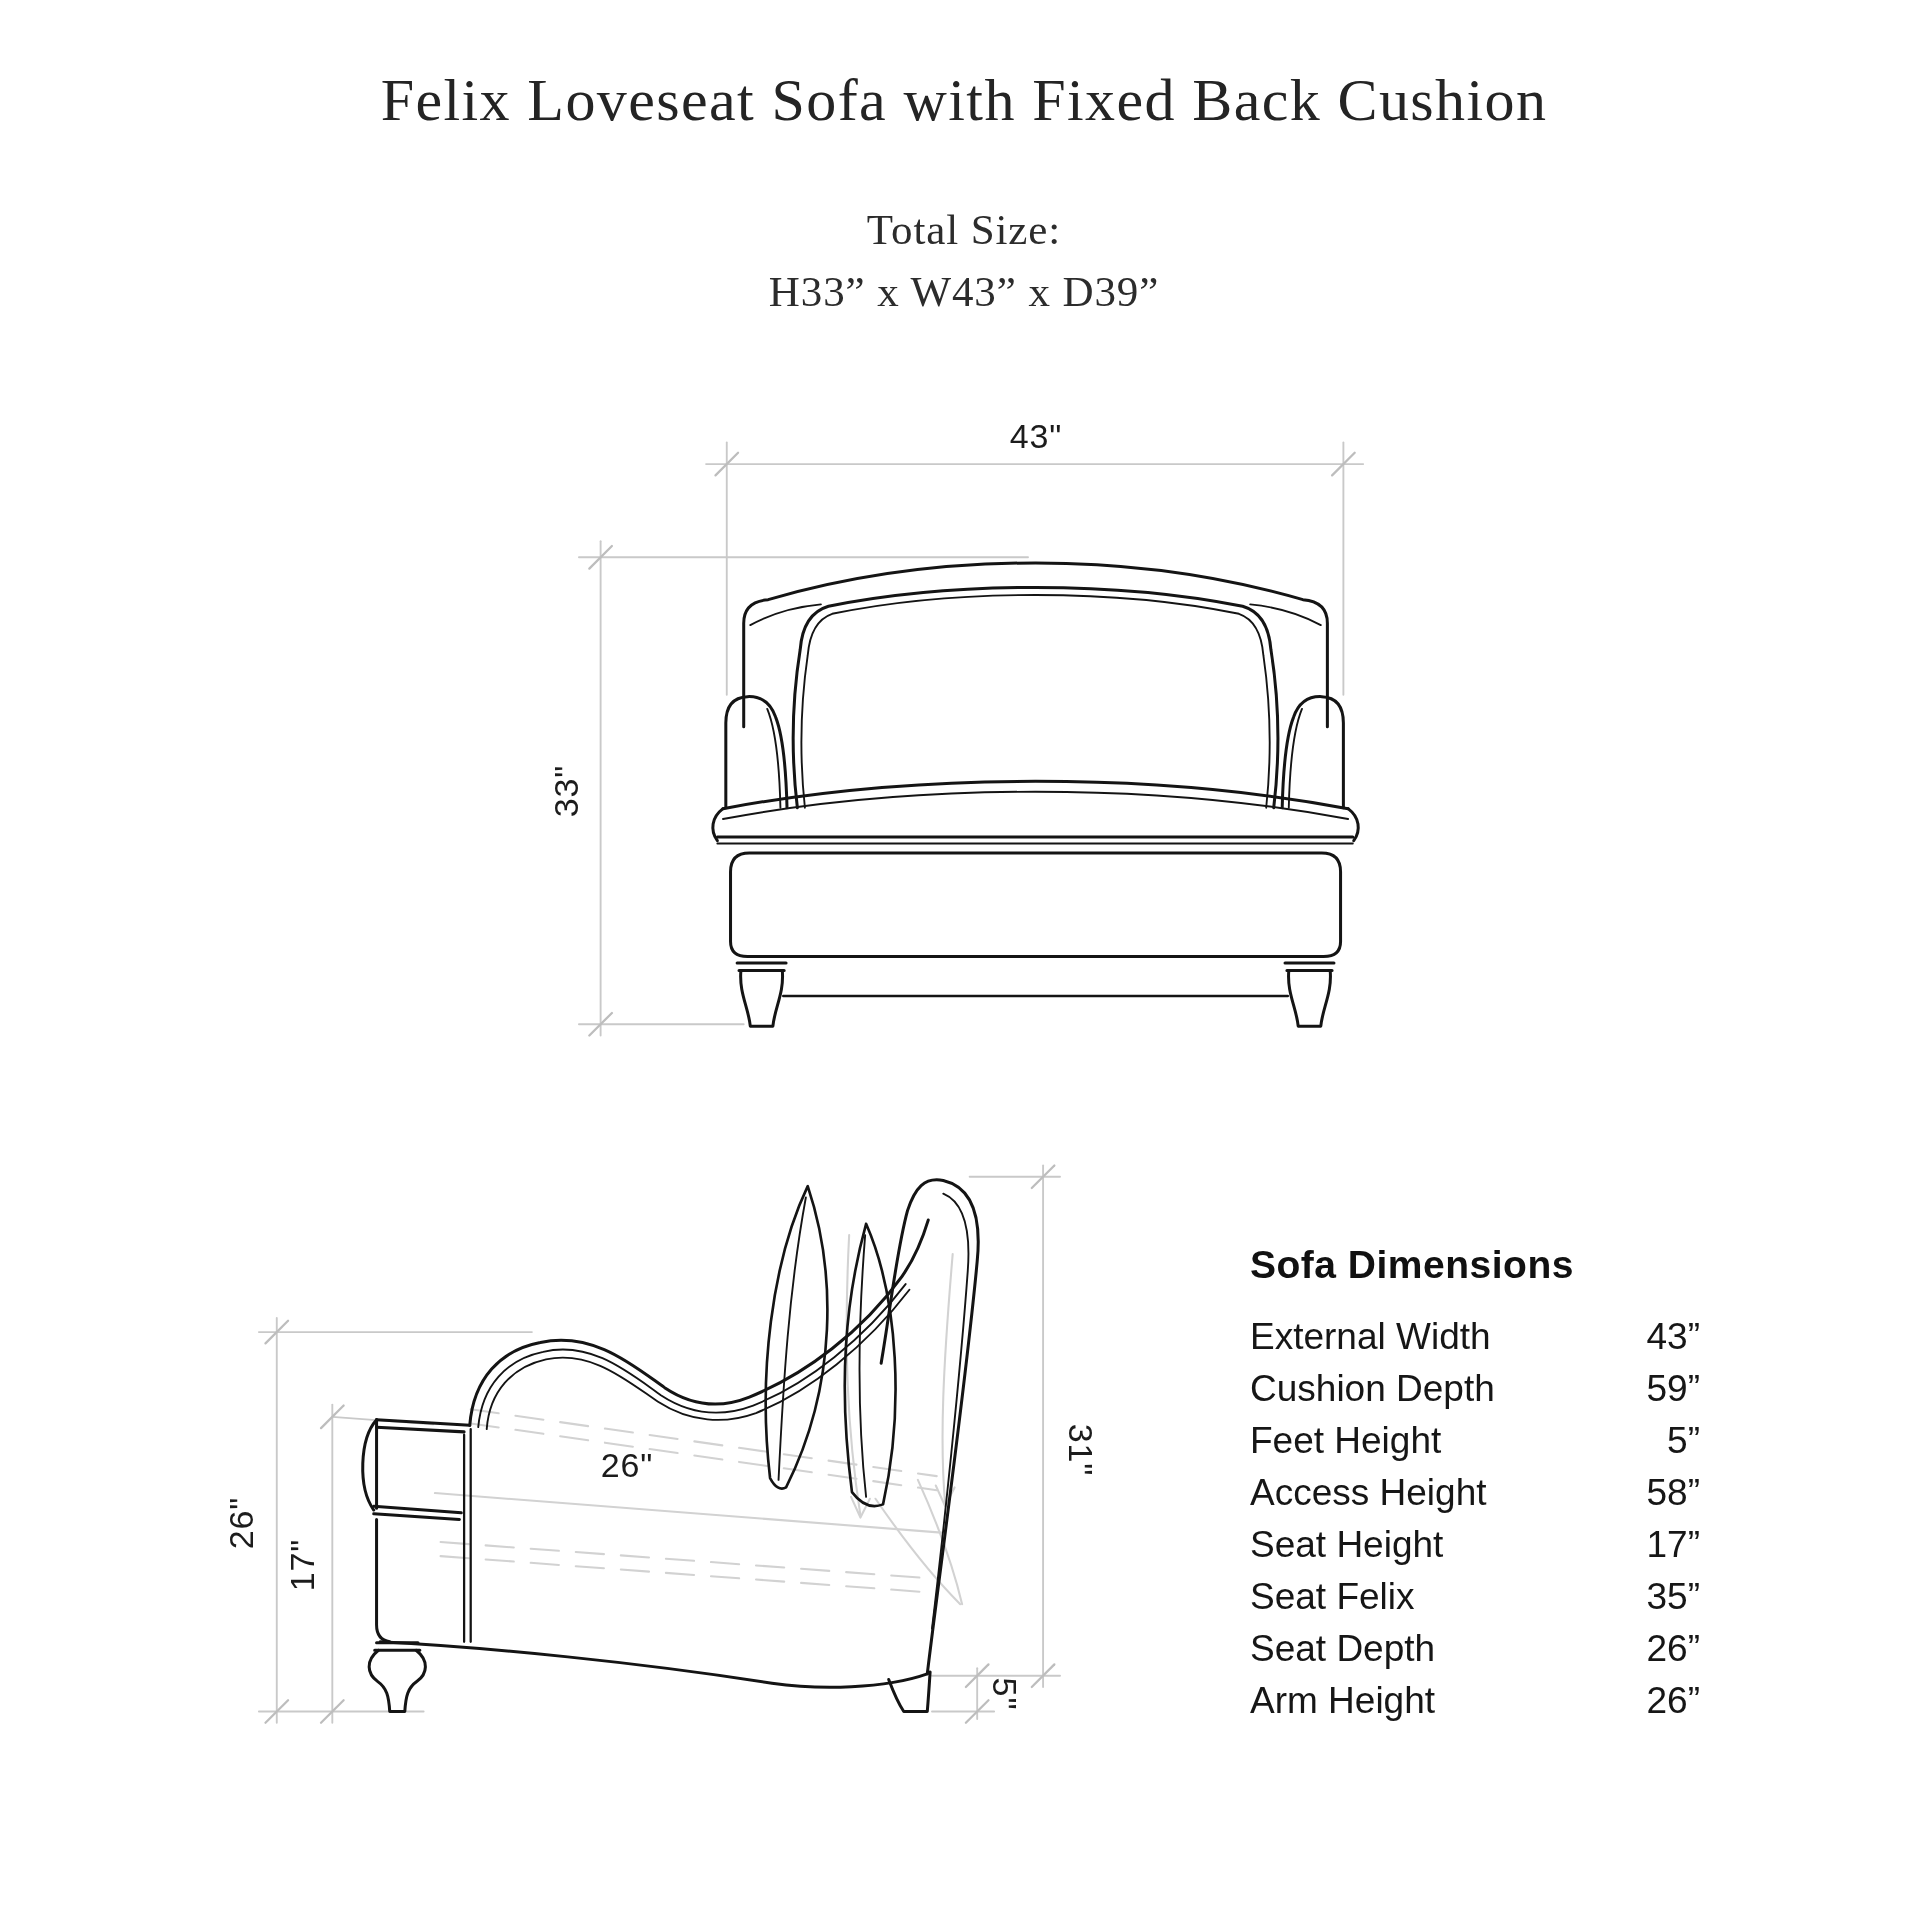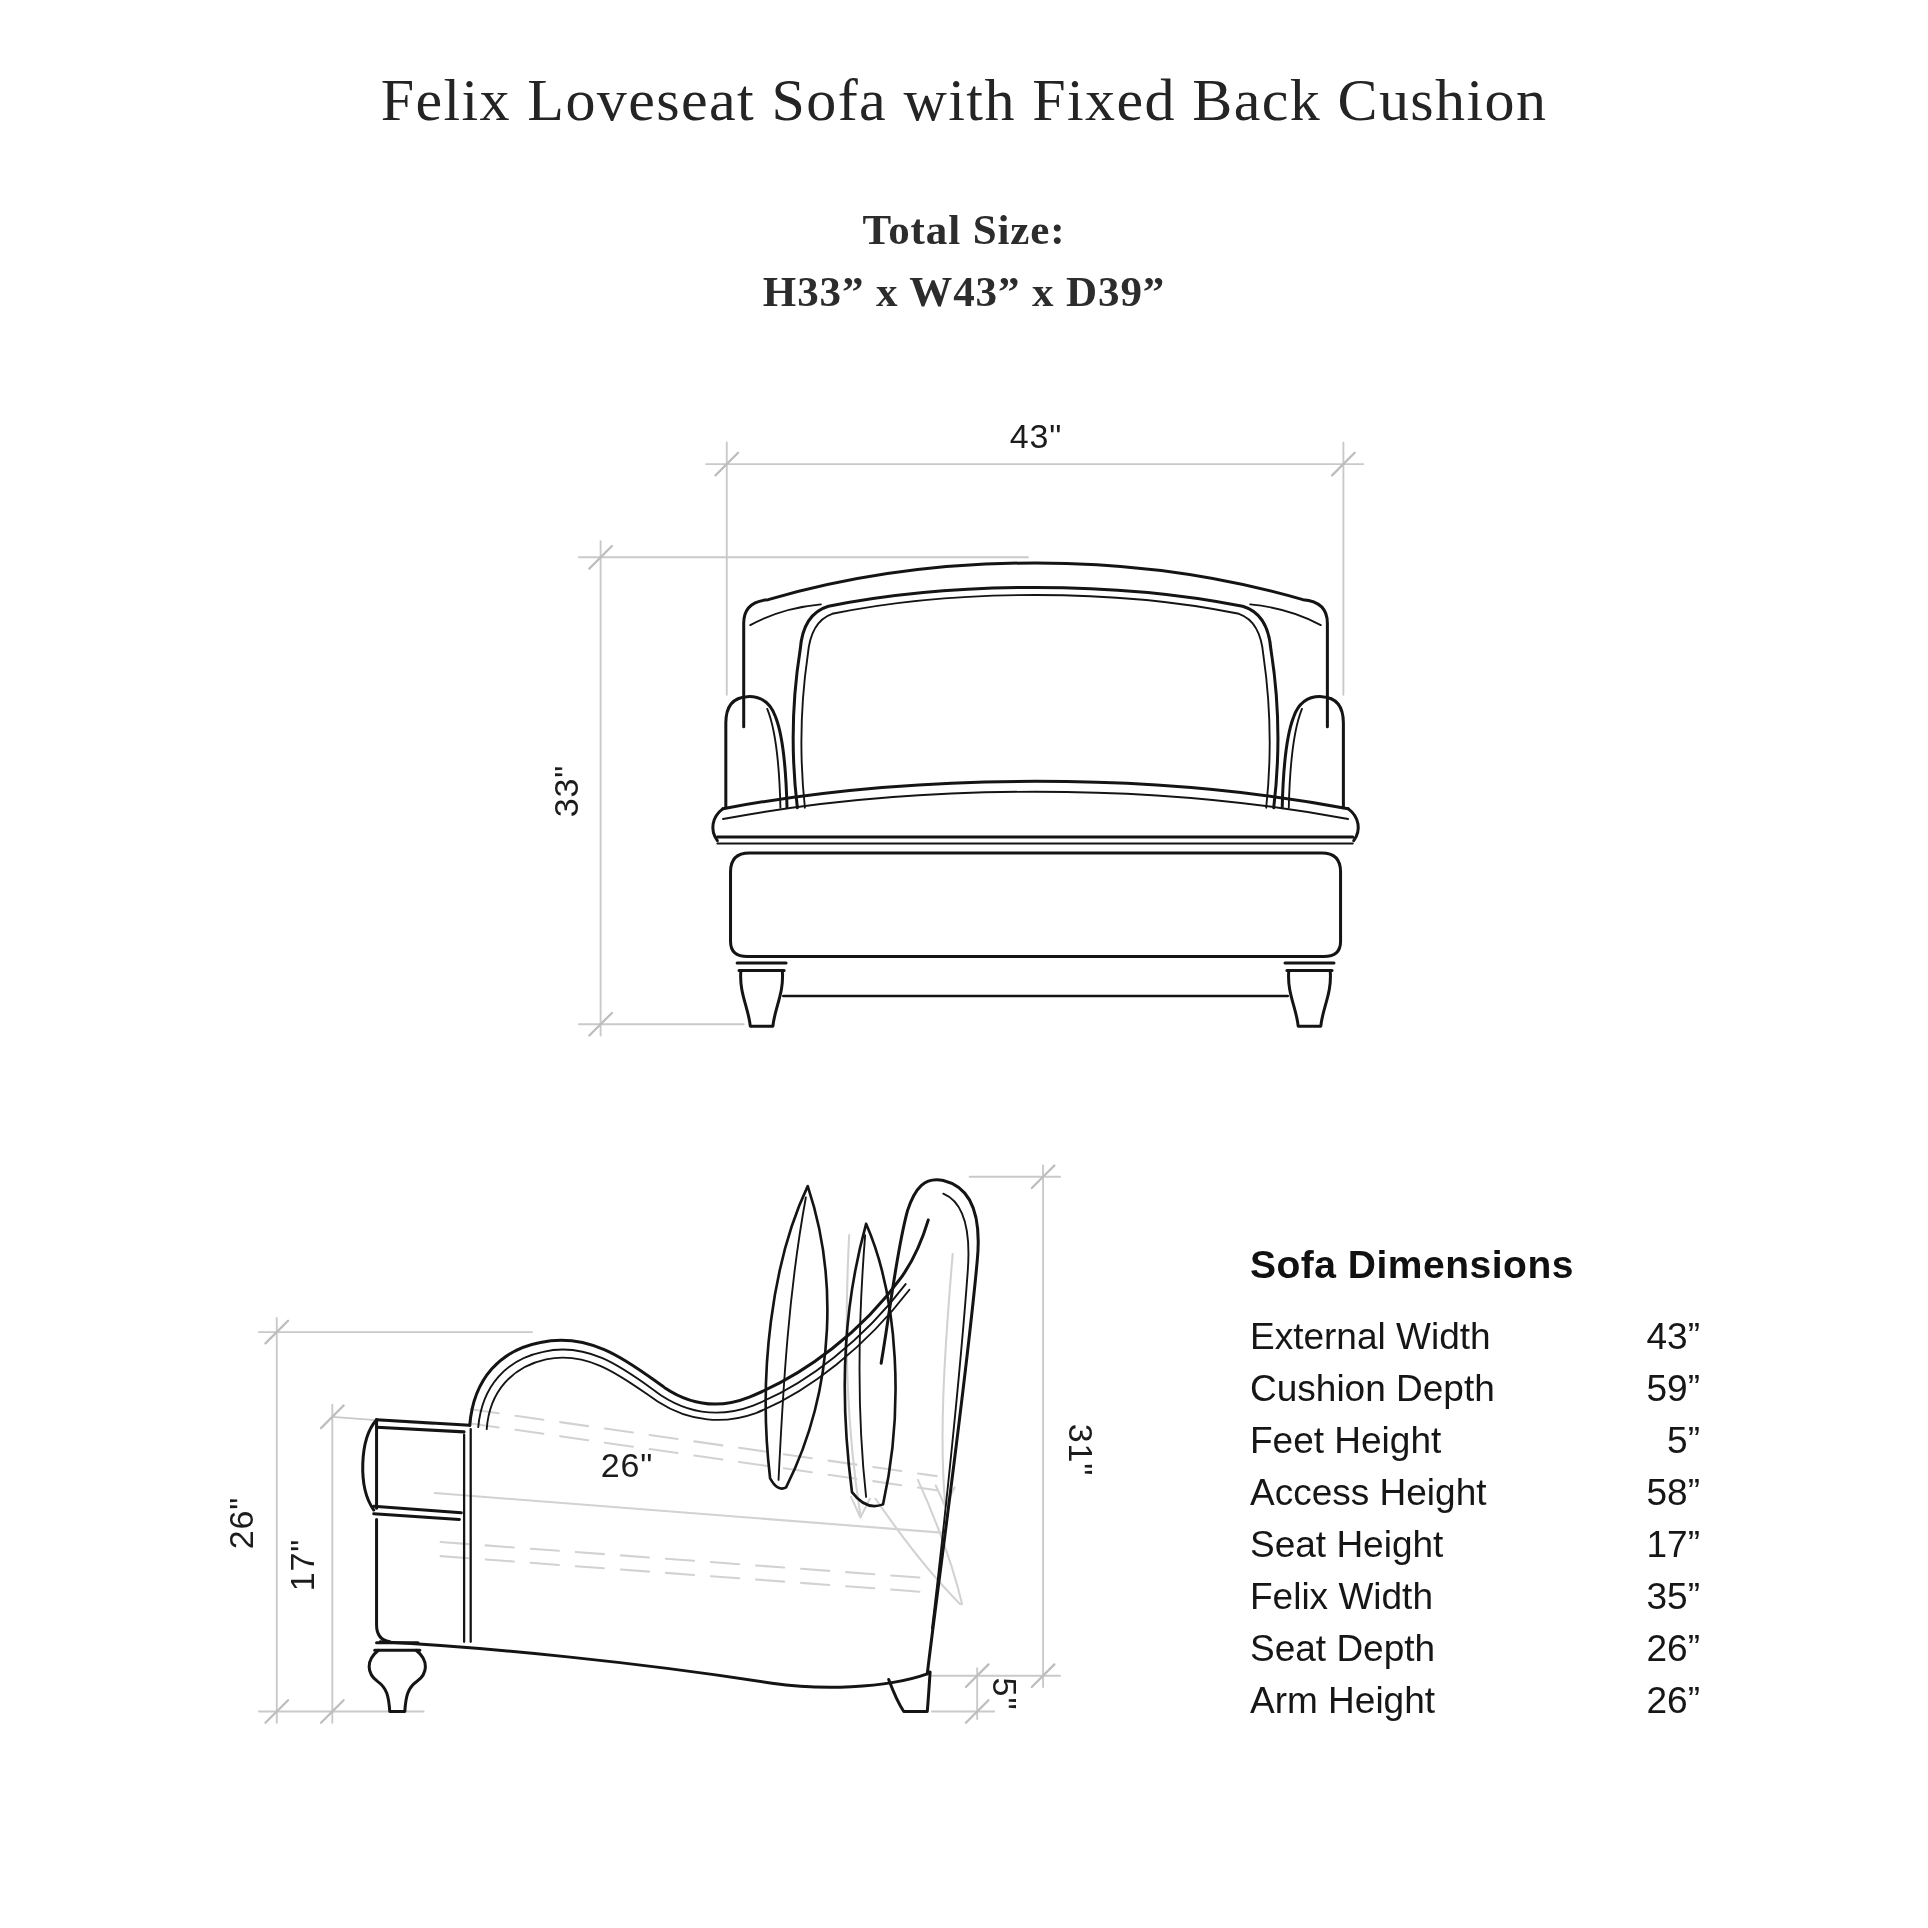--- a/index.html
+++ b/index.html
@@ -1,21 +1,21 @@
 <!DOCTYPE html>
 <html style="font-size:15px"><head>
 <meta charset="utf-8">
 <style>
   html,body{margin:0;padding:0;}
   body{
     width:1928px;height:1928px;position:relative;background:#ffffff;
     font-family:"Liberation Sans",sans-serif;color:#1a1a1a;overflow:hidden;
   }
   .abs{position:absolute;white-space:nowrap;}
-  .serif{font-family:"Liberation Serif","DejaVu Serif",serif;font-weight:bold;}
+  .serif{font-family:"Liberation Serif","DejaVu Serif",serif;}
   .page-title{
     left:50%;top:66px;transform:translateX(-50%);
     font-size:60px;letter-spacing:1.4px;color:#242424;font-weight:400;
   }
   .subtitle-line1{
     left:50%;top:205px;transform:translateX(-50%);
     font-size:43px;letter-spacing:0.9px;color:#2c2c2c;
   }
   .subtitle-line2{
     left:50%;top:267px;transform:translateX(-50%);
@@ -207,21 +207,21 @@
   </div>
   <div class="tbl-row">
     <span>Access Height</span>
     <span class="val">58”</span>
   </div>
   <div class="tbl-row">
     <span>Seat Height</span>
     <span class="val">17”</span>
   </div>
   <div class="tbl-row">
-    <span>Felix Width</span>
+    <span>Seat Felix</span>
     <span class="val">35”</span>
   </div>
   <div class="tbl-row">
     <span>Seat Depth</span>
     <span class="val">26”</span>
   </div>
   <div class="tbl-row">
     <span>Arm Height</span>
     <span class="val">26”</span>
   </div>

